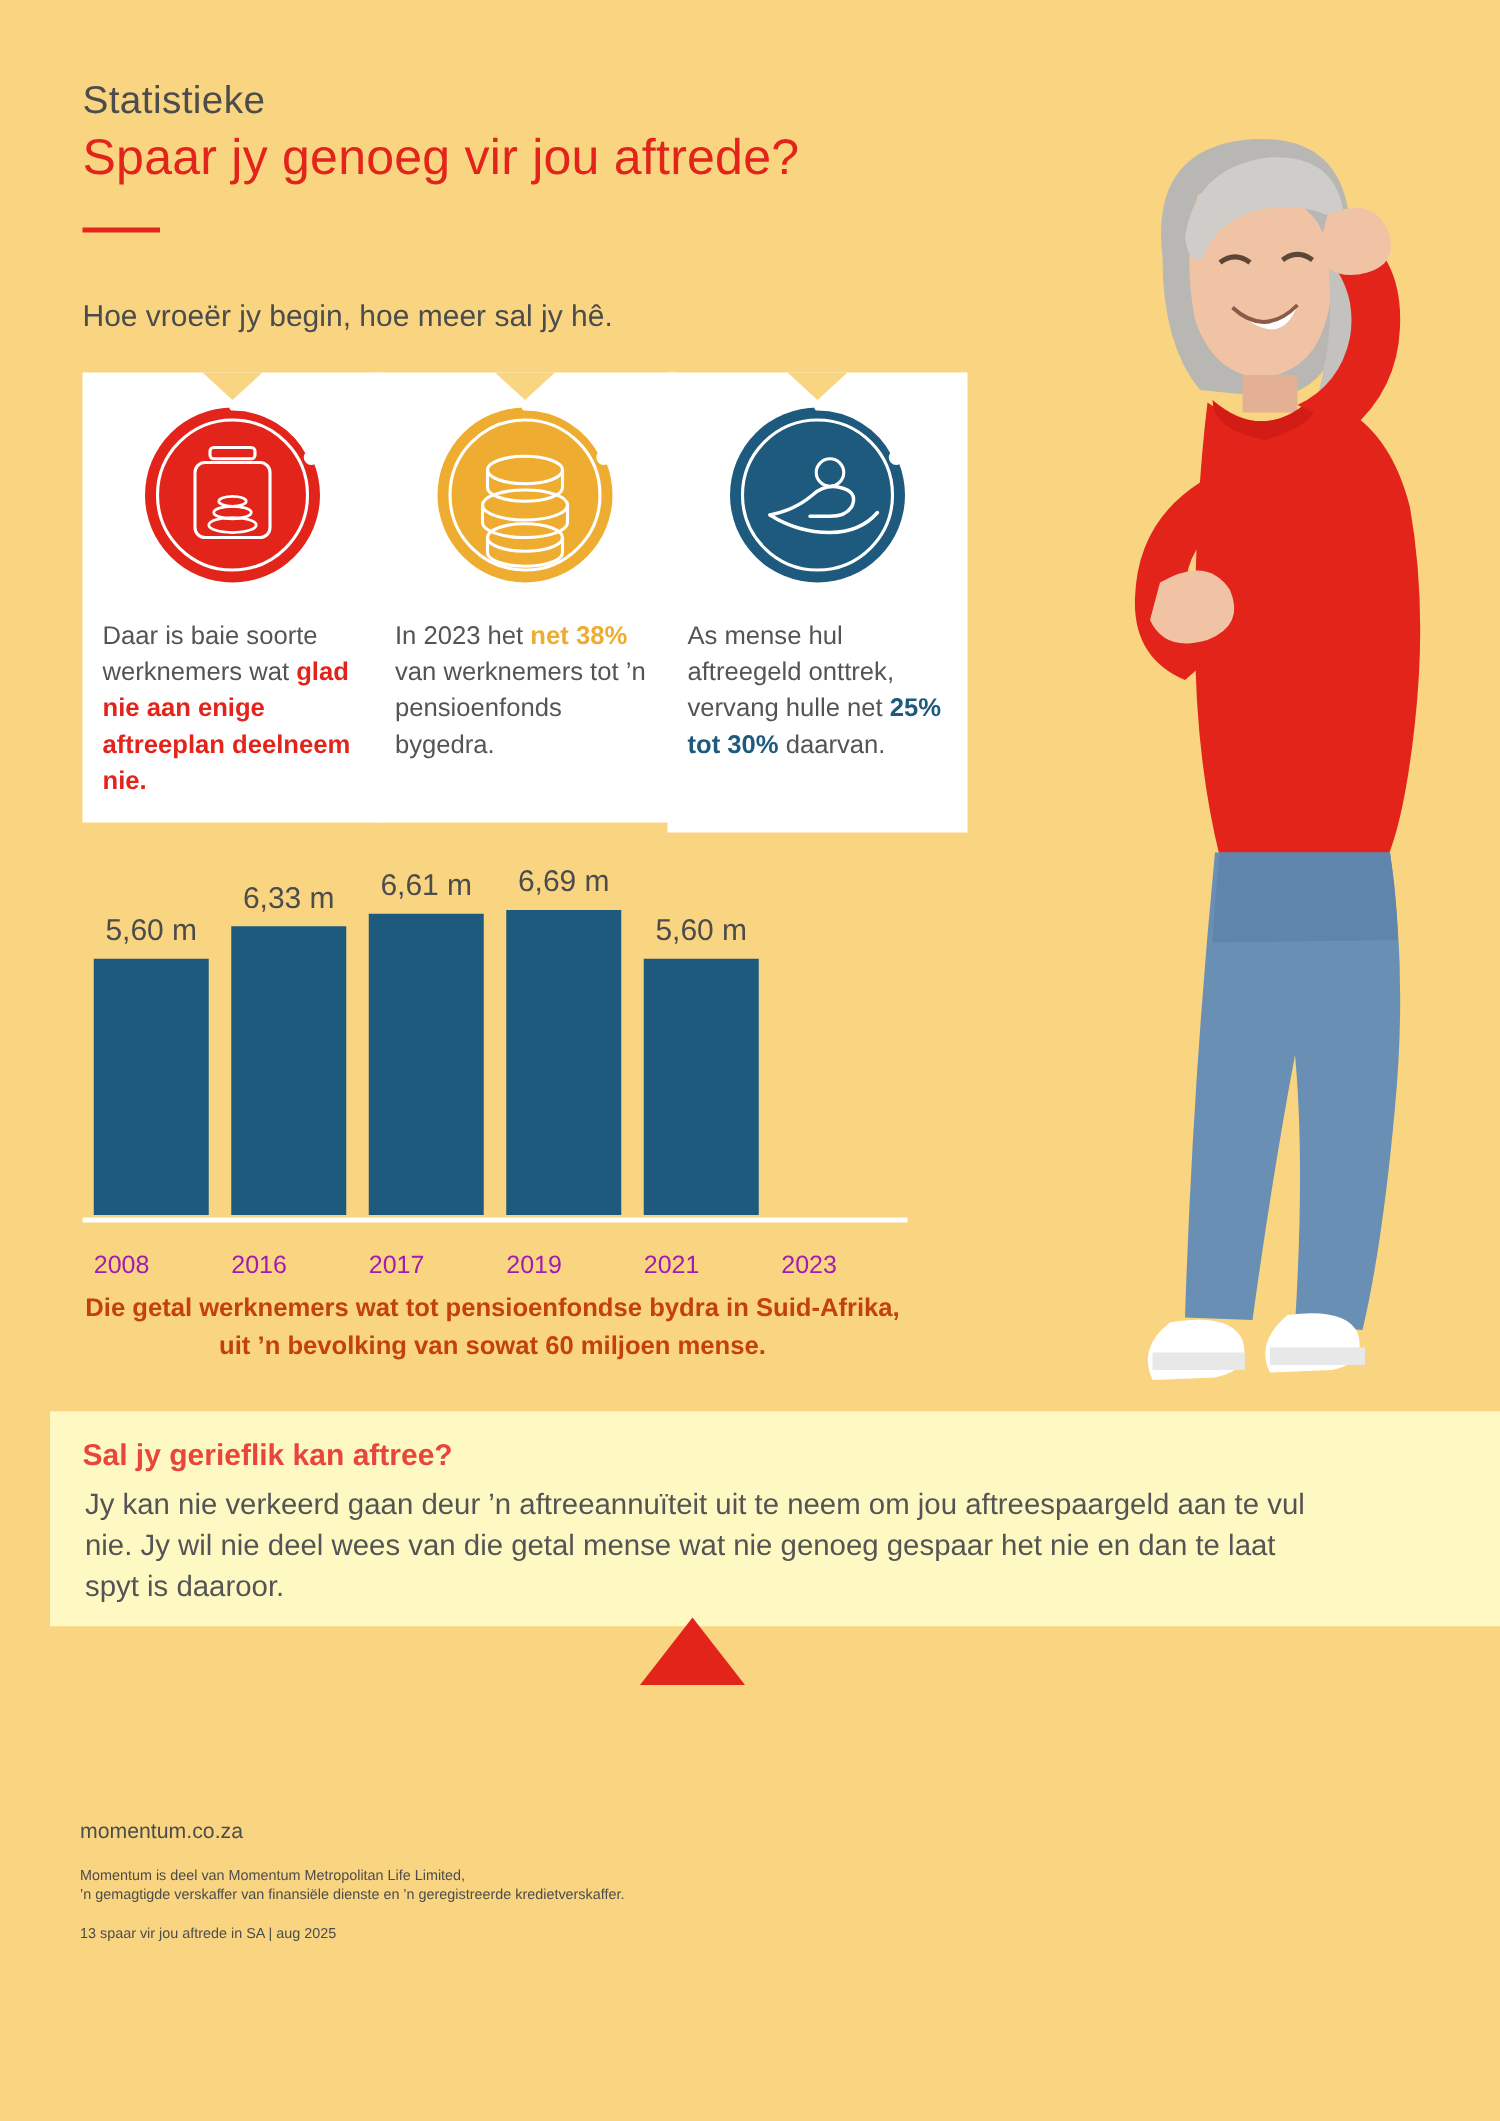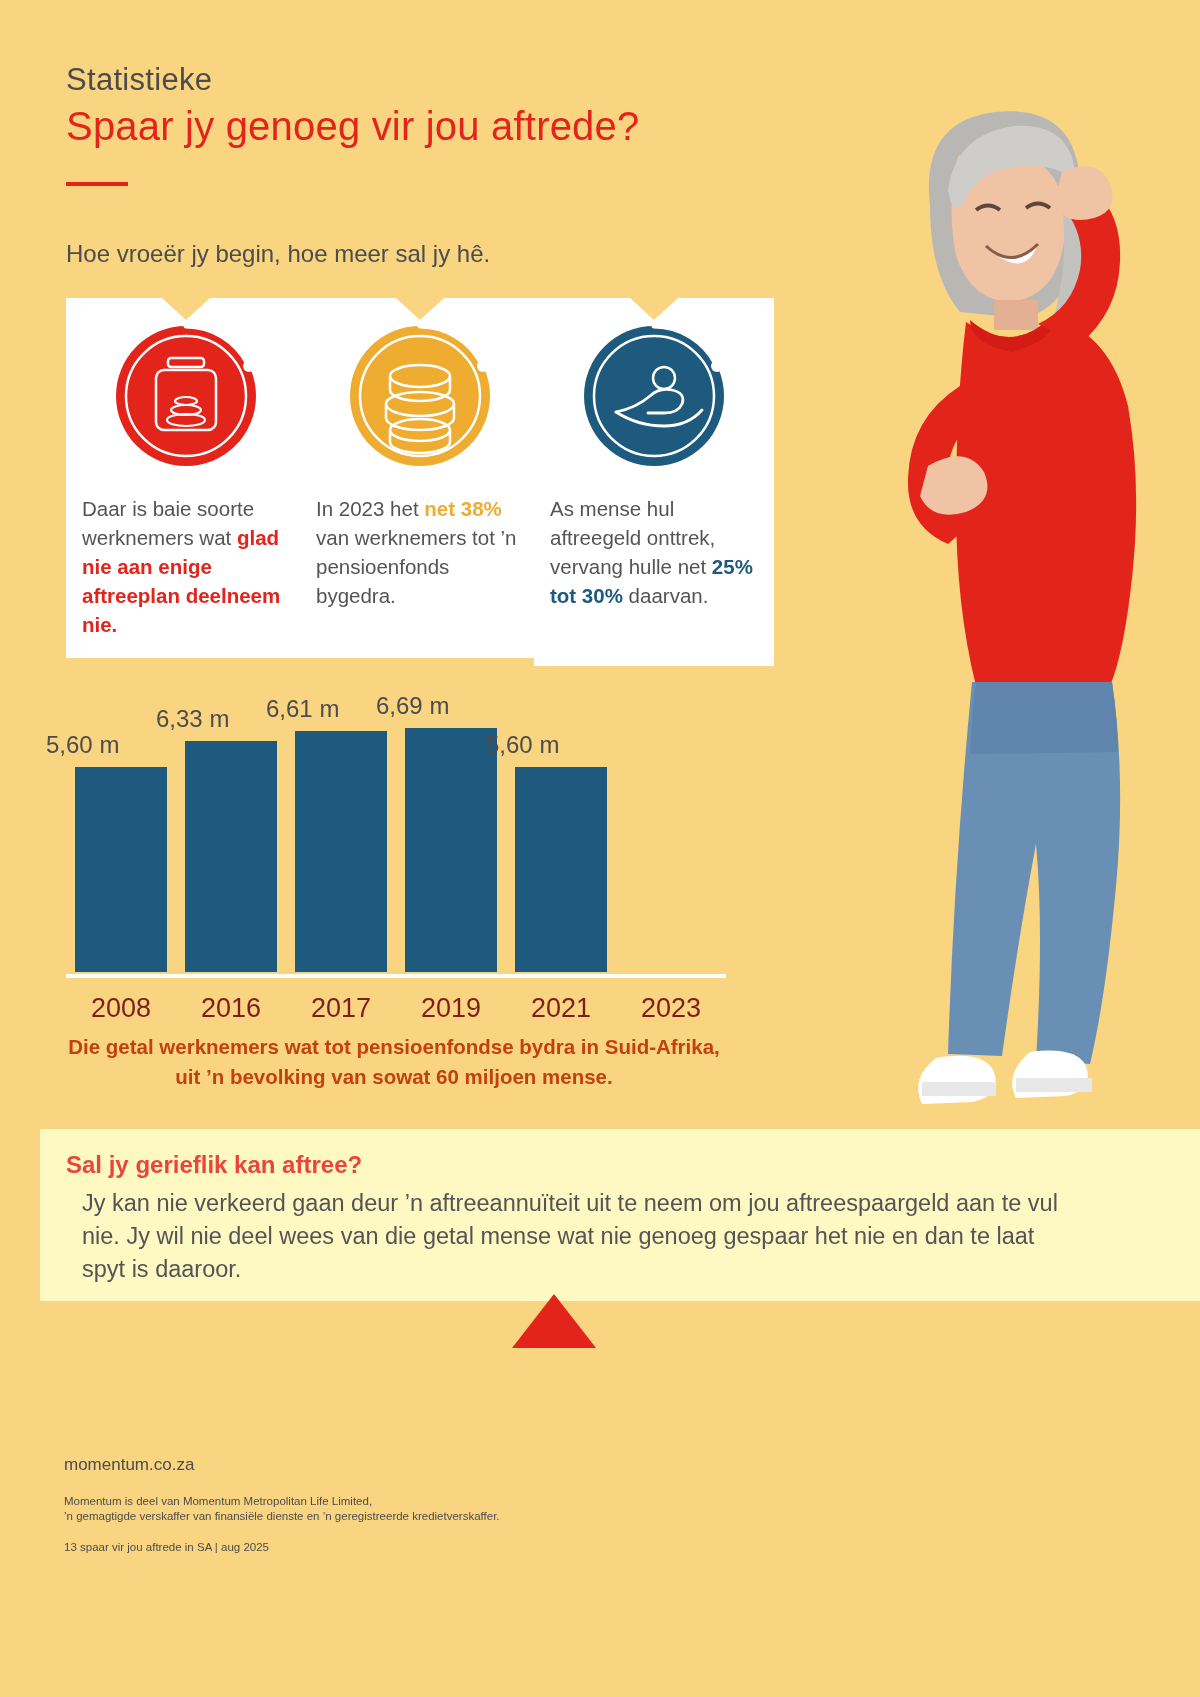--- a/index.html
+++ b/index.html
@@ -60,48 +60,48 @@
 
   
   .chart{position:absolute;left:50px;top:700px;width:680px;height:330px;}
   .bars{position:absolute;left:16px;bottom:58px;width:660px;height:252px;}
   .barcol{
     position:absolute;bottom:0;width:92px;
   }
   .bar{width:100%;background:#1d5a7d;position:absolute;bottom:0;left:0;}
   .barlabel{
     position:absolute;width:150px;left:50%;transform:translateX(-50%);
-    text-align:left;font-size:24px;color:#4c4c4c;
+    text-align:center;font-size:24px;color:#4c4c4c;
   }
   .axis{
     position:absolute;left:16px;bottom:52px;width:660px;height:4px;background:#ffffff;
   }
   .ticks{position:absolute;left:16px;bottom:6px;width:660px;height:40px;}
   .tick{
-    position:absolute;bottom:0;width:92px;text-align:center;
-    font-size:27px;color:#7f1d1d;
+    position:absolute;bottom:0;width:92px;
+    font-size:20px;color:#a21caf;
   }
   .caption{
     position:absolute;left:44px;top:1032px;width:700px;
     text-align:center;font-size:20.5px;line-height:30px;
     font-weight:bold;color:#c2410c;
   }
 
   
   .photo{position:absolute;right:0;top:86px;width:420px;height:1040px;}
 
   
   .callout{
     position:absolute;left:40px;top:1129px;width:1184px;height:172px;background:#fef9c3;
   }
   .callout-title{
     position:absolute;left:26px;top:22px;font-size:24px;font-weight:bold;color:#e8463c;
   }
   .callout-body{
-    position:absolute;left:42px;top:58px;width:978px;
+    position:absolute;left:28px;top:58px;width:978px;
     font-size:23.5px;line-height:33px;color:#545454;
   }
 
   
   .banner{
     position:absolute;left:40px;top:1347px;width:1028px;height:83px;background:#e2241b;
   }
   .banner-arrow{
     position:absolute;left:512px;top:1294px;width:0;height:0;
     border-left:42px solid transparent;

